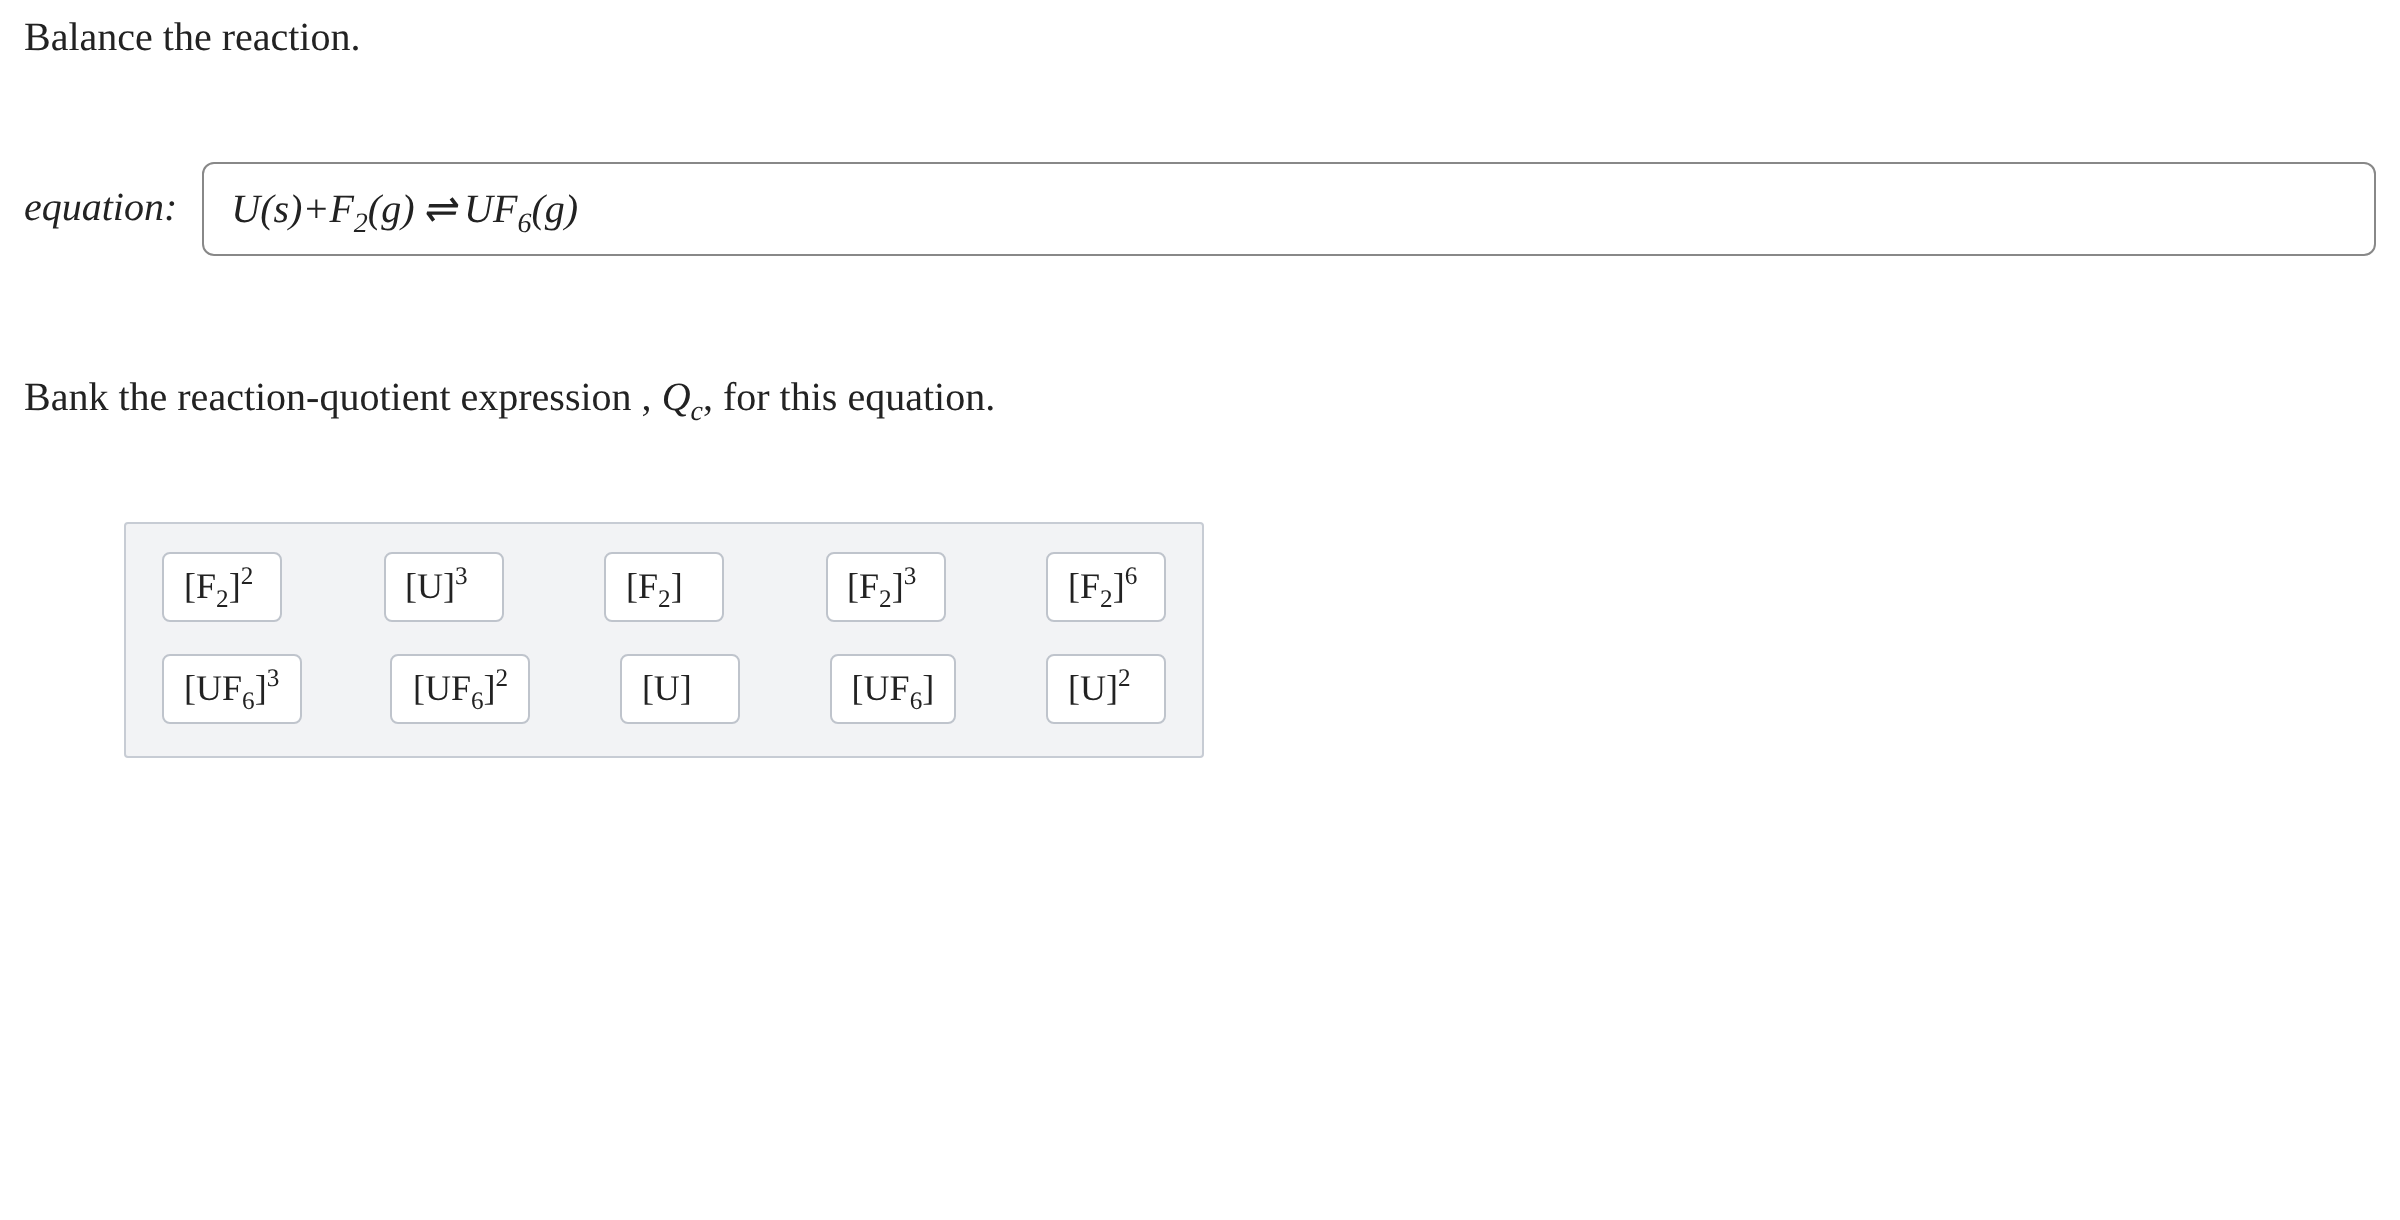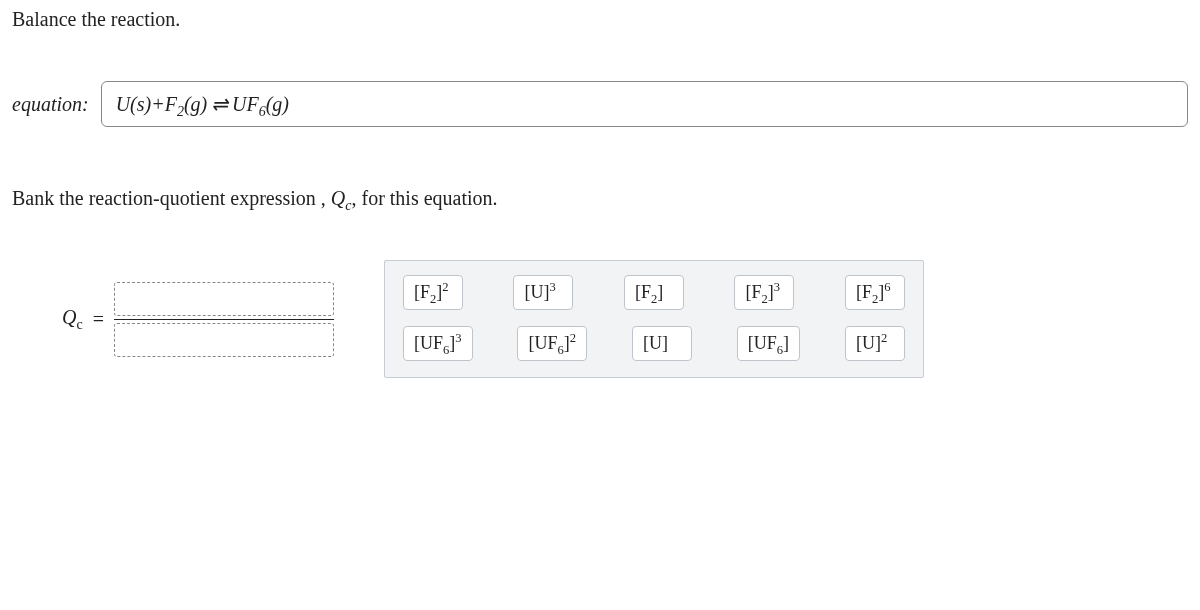--- a/index.html
+++ b/index.html
@@ -136,31 +136,20 @@
     </span>
   </div>
 </div>
 
 <p class="instruction">
   <span>Bank the reaction-quotient expression , </span><span style="font-style:italic"><span>Q</span><span class="sub">c</span></span><span>, for this equation.</span>
 </p>
 
 <div class="work-area">
 
-  <div class="qc-block">
-    <span class="qc-label">
-      <span class="q">Q</span><span class="c">c</span>
-    </span>
-    <span class="eqsign">=</span>
-    <span class="fraction">
-      <span class="dropzone"></span>
-      <span class="frac-line"></span>
-      <span class="dropzone"></span>
-    </span>
-  </div>
 
   <div class="bank">
     <div class="bank-body" id="bank-body">
         <div class="bank-row">
           <div class="tile"><span>[F</span><span class="sub">2</span><span>]</span><span class="sup">2</span></div>
           <div class="tile"><span>[U]</span><span class="sup">3</span></div>
           <div class="tile"><span>[F</span><span class="sub">2</span><span>]</span></div>
           <div class="tile"><span>[F</span><span class="sub">2</span><span>]</span><span class="sup">3</span></div>
           <div class="tile"><span>[F</span><span class="sub">2</span><span>]</span><span class="sup">6</span></div>
         </div>

